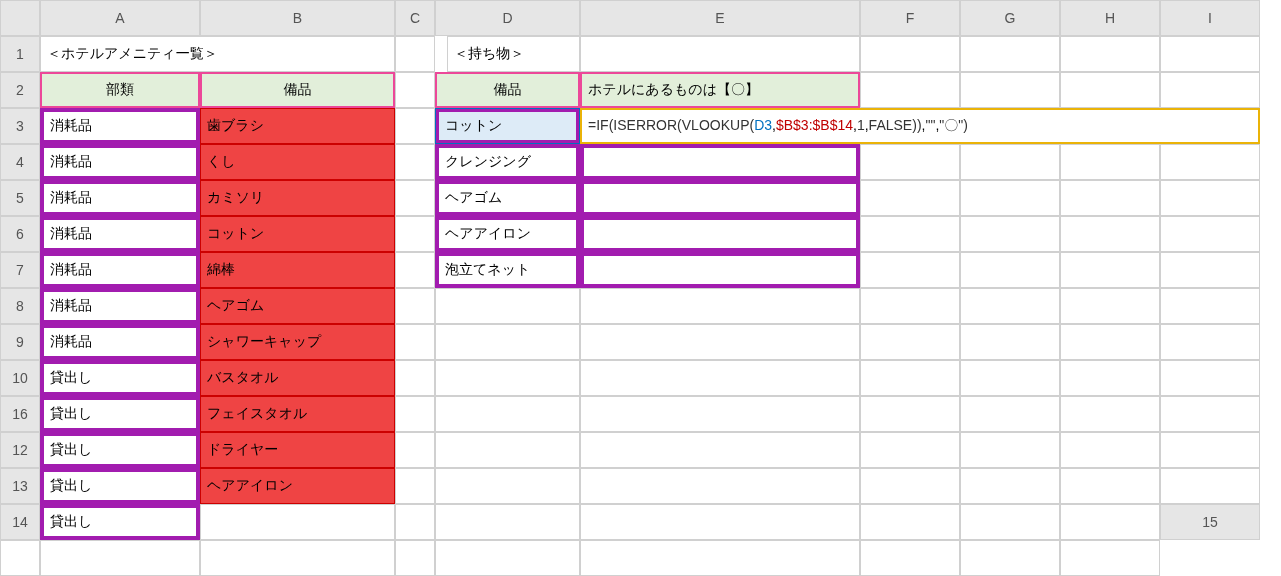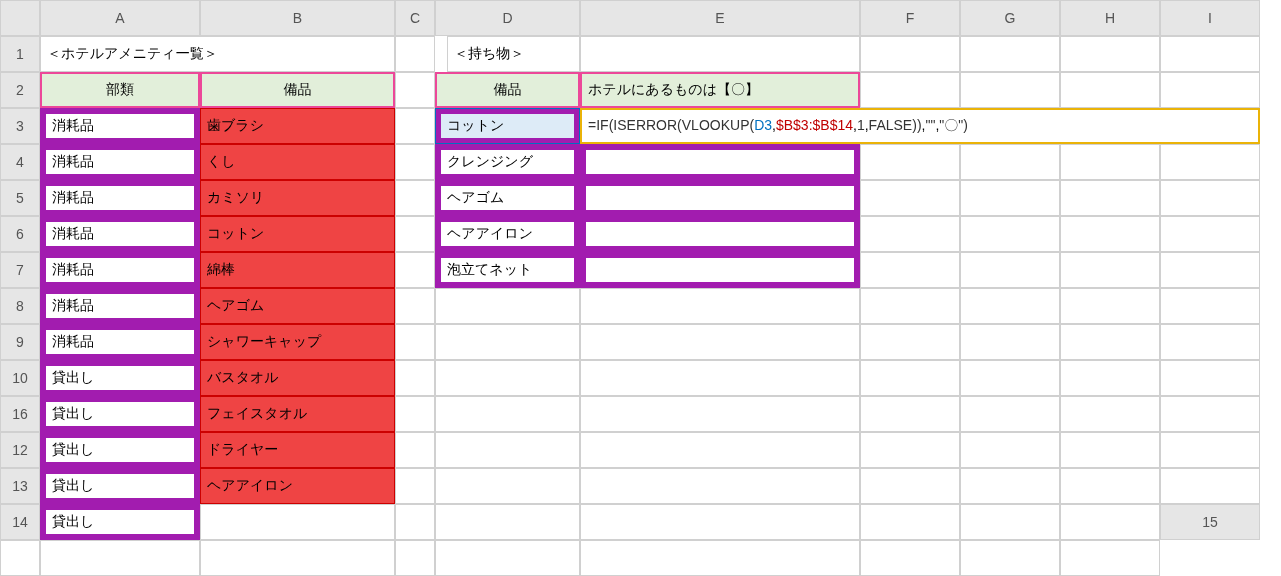--- a/index.html
+++ b/index.html
@@ -47,21 +47,21 @@
       border: 2px solid #ec4899;
     }
     .pinkcell {
       background: #ef4444;
       border: 1px solid #c00;
     }
     .bluecell {
       background: #ddebf7;
     }
     .bord {
-      border: 6px solid #a21caf;
+      border: 4px solid #a21caf;
     }
     .formula-cell {
       border: 2px solid #eab308;
       position: relative;
       overflow: visible;
       white-space: nowrap;
       z-index: 10;
       background: #fff;
       min-width: 610px;
     }

